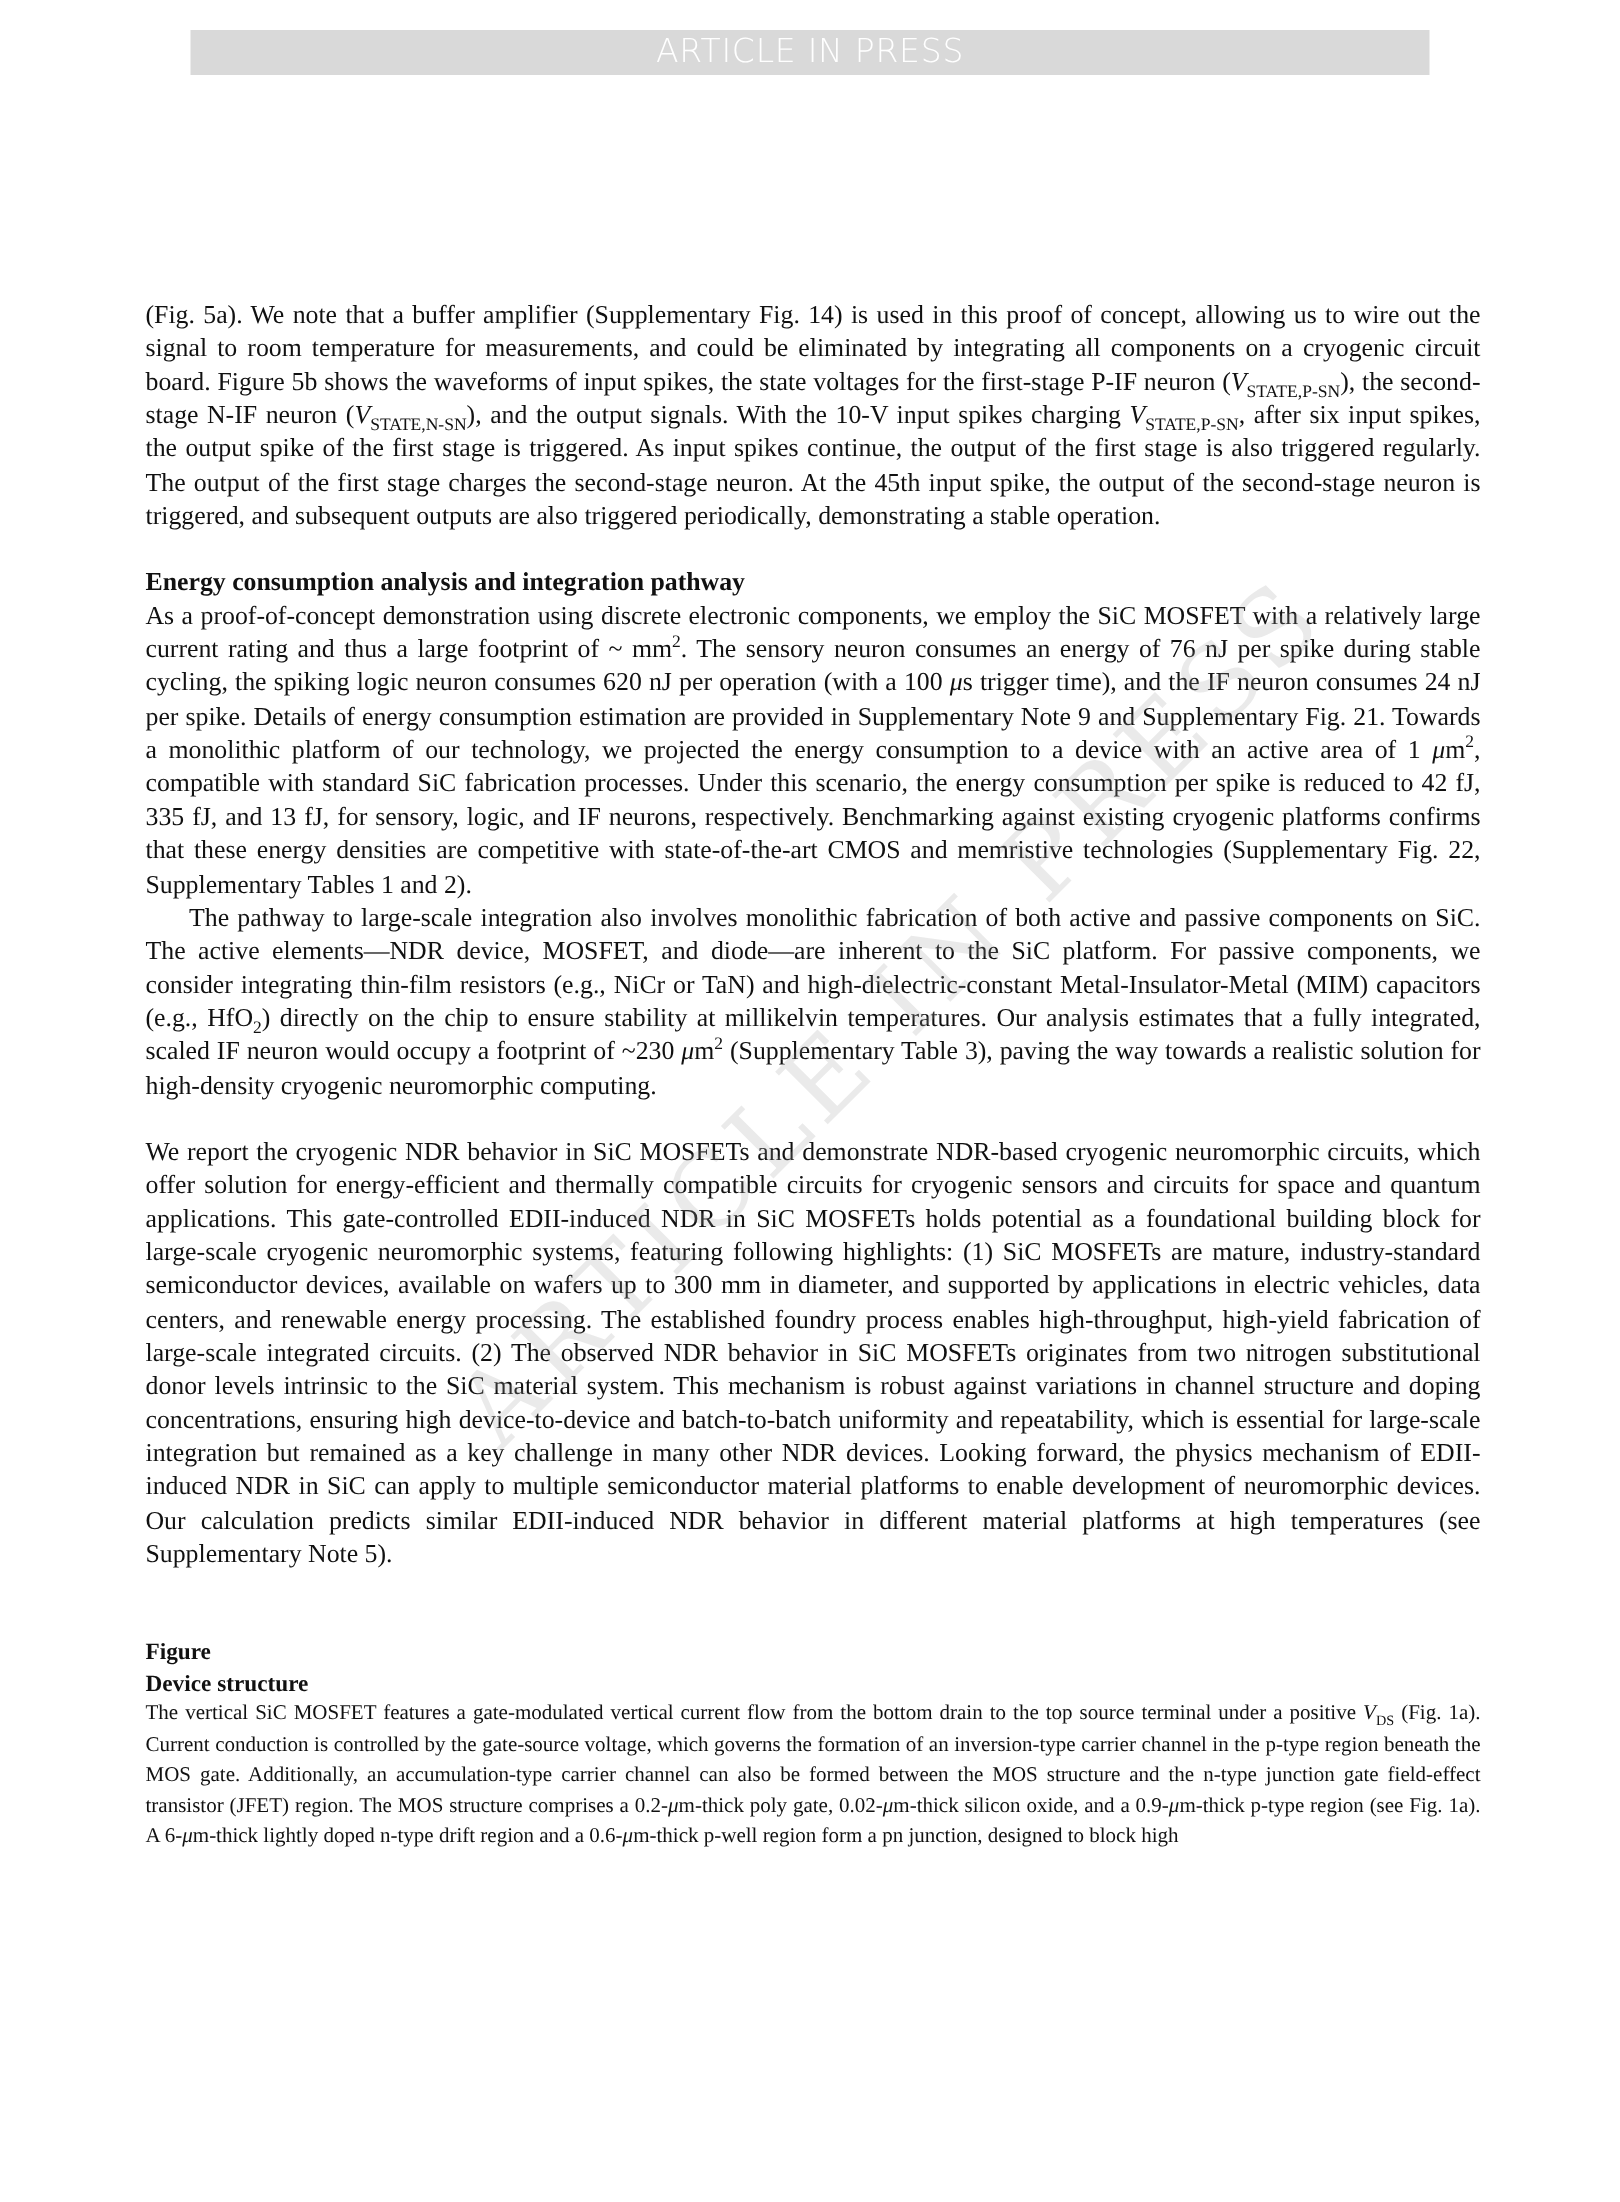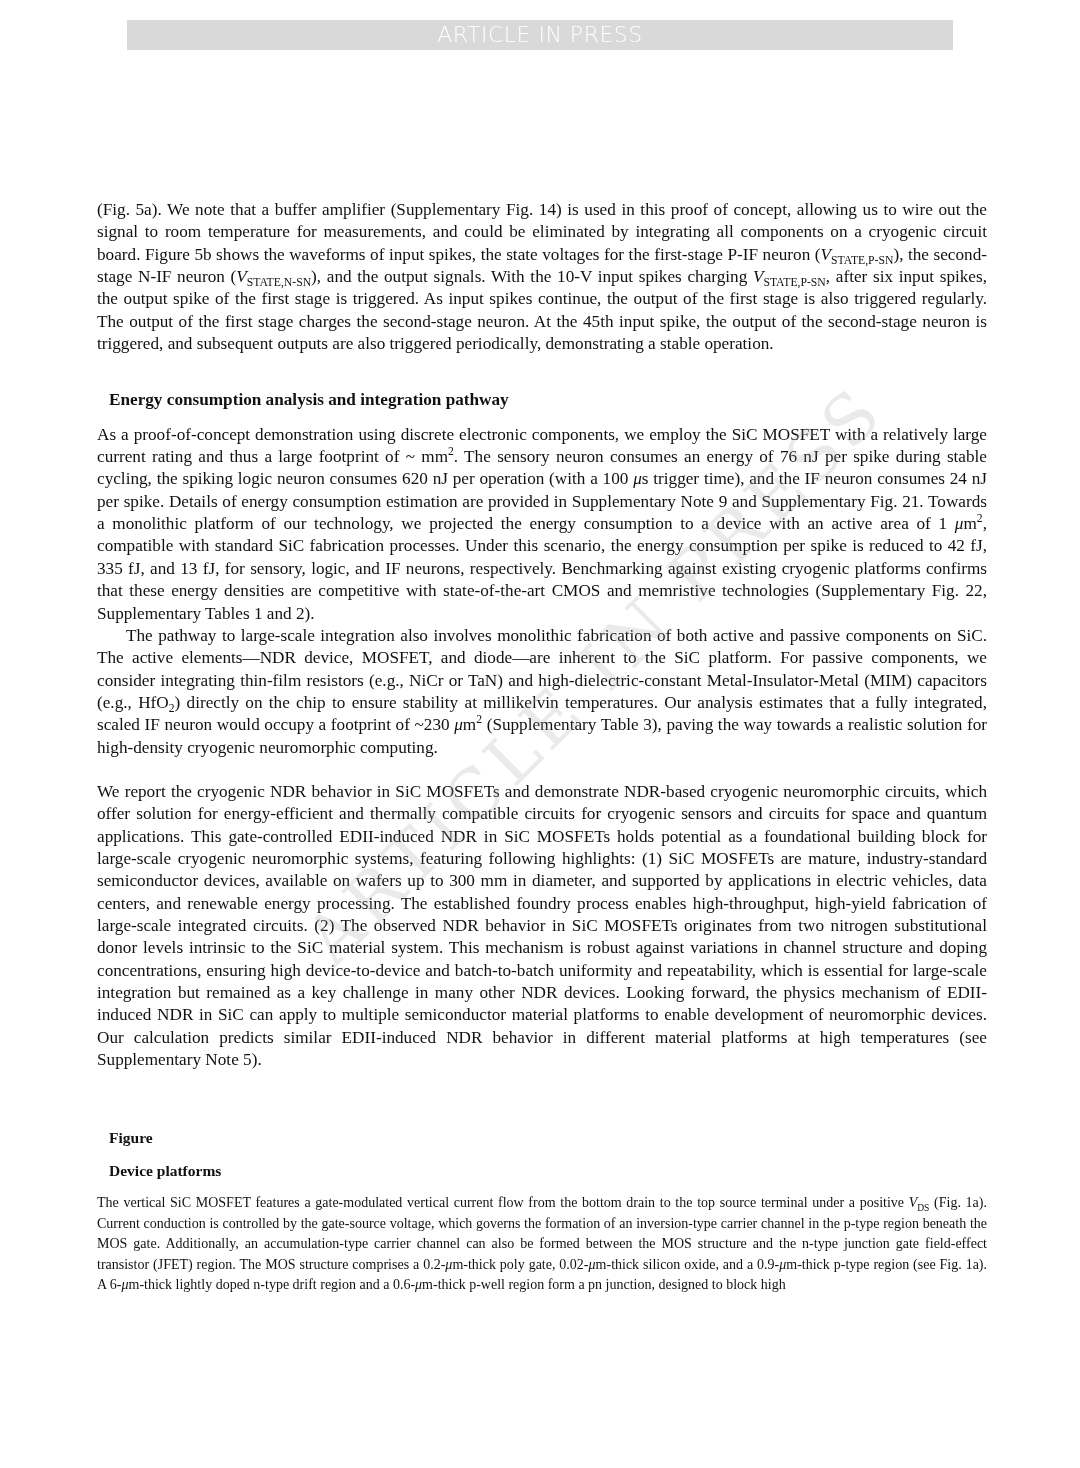--- a/index.html
+++ b/index.html
@@ -39,21 +39,21 @@
     p {
       margin: 0;
       font-size: 17.2px;
       line-height: 22.35px;
       text-align: justify;
     }
     p.indent {
       text-indent: 29px;
     }
     h2 {
-      margin: 12px;
+      margin: 0;
       font-size: 17.2px;
       line-height: 22.35px;
       font-weight: bold;
     }
     .gap1 { height: 22px; }
     .gap2 { height: 44px; }
     .methods p {
       font-size: 14px;
       line-height: 20.5px;
     }
@@ -100,17 +100,17 @@
   <p class="indent"><span>The pathway to large-scale integration also involves monolithic fabrication of both active and passive components on SiC. The active elements—NDR device, MOSFET, and diode—are inherent to the SiC platform. For passive components, we consider integrating thin-film resistors (e.g., NiCr or TaN) and high-dielectric-constant Metal-Insulator-Metal (MIM) capacitors (e.g., HfO</span><sub>2</sub><span>) directly on the chip to ensure stability at millikelvin temperatures. Our analysis estimates that a fully integrated, scaled IF neuron would occupy a footprint of ~230 </span><i>μ</i><span>m</span><sup>2</sup><span> (Supplementary Table 3), paving the way towards a realistic solution for high-density cryogenic neuromorphic computing.</span></p>
 
   <div class="gap1"></div>
 
   <p>We report the cryogenic NDR behavior in SiC MOSFETs and demonstrate NDR-based cryogenic neuromorphic circuits, which offer solution for energy-efficient and thermally compatible circuits for cryogenic sensors and circuits for space and quantum applications. This gate-controlled EDII-induced NDR in SiC MOSFETs holds potential as a foundational building block for large-scale cryogenic neuromorphic systems, featuring following highlights: (1) SiC MOSFETs are mature, industry-standard semiconductor devices, available on wafers up to 300 mm in diameter, and supported by applications in electric vehicles, data centers, and renewable energy processing. The established foundry process enables high-throughput, high-yield fabrication of large-scale integrated circuits. (2) The observed NDR behavior in SiC MOSFETs originates from two nitrogen substitutional donor levels intrinsic to the SiC material system. This mechanism is robust against variations in channel structure and doping concentrations, ensuring high device-to-device and batch-to-batch uniformity and repeatability, which is essential for large-scale integration but remained as a key challenge in many other NDR devices. Looking forward, the physics mechanism of EDII-induced NDR in SiC can apply to multiple semiconductor material platforms to enable development of neuromorphic devices. Our calculation predicts similar EDII-induced NDR behavior in different material platforms at high temperatures (see Supplementary Note 5).</p>
 
   <div class="gap2"></div>
 
   <div class="methods">
     <h2>Figure</h2>
-    <h2>Device platforms</h2>
+    <h2>Device structure</h2>
     <p><span>The vertical SiC MOSFET features a gate-modulated vertical current flow from the bottom drain to the top source terminal under a positive </span><i>V</i><sub>DS</sub><span> (Fig. 1a). Current conduction is controlled by the gate-source voltage, which governs the formation of an inversion-type carrier channel in the p-type region beneath the MOS gate. Additionally, an accumulation-type carrier channel can also be formed between the MOS structure and the n-type junction gate field-effect transistor (JFET) region. The MOS structure comprises a 0.2-</span><i>μ</i><span>m-thick poly gate, 0.02-</span><i>μ</i><span>m-thick silicon oxide, and a 0.9-</span><i>μ</i><span>m-thick p-type region (see Fig. 1a). A 6-</span><i>μ</i><span>m-thick lightly doped n-type drift region and a 0.6-</span><i>μ</i><span>m-thick p-well region form a pn junction, designed to block high</span></p>
   </div>
 
 </div>
 
 </body></html>

